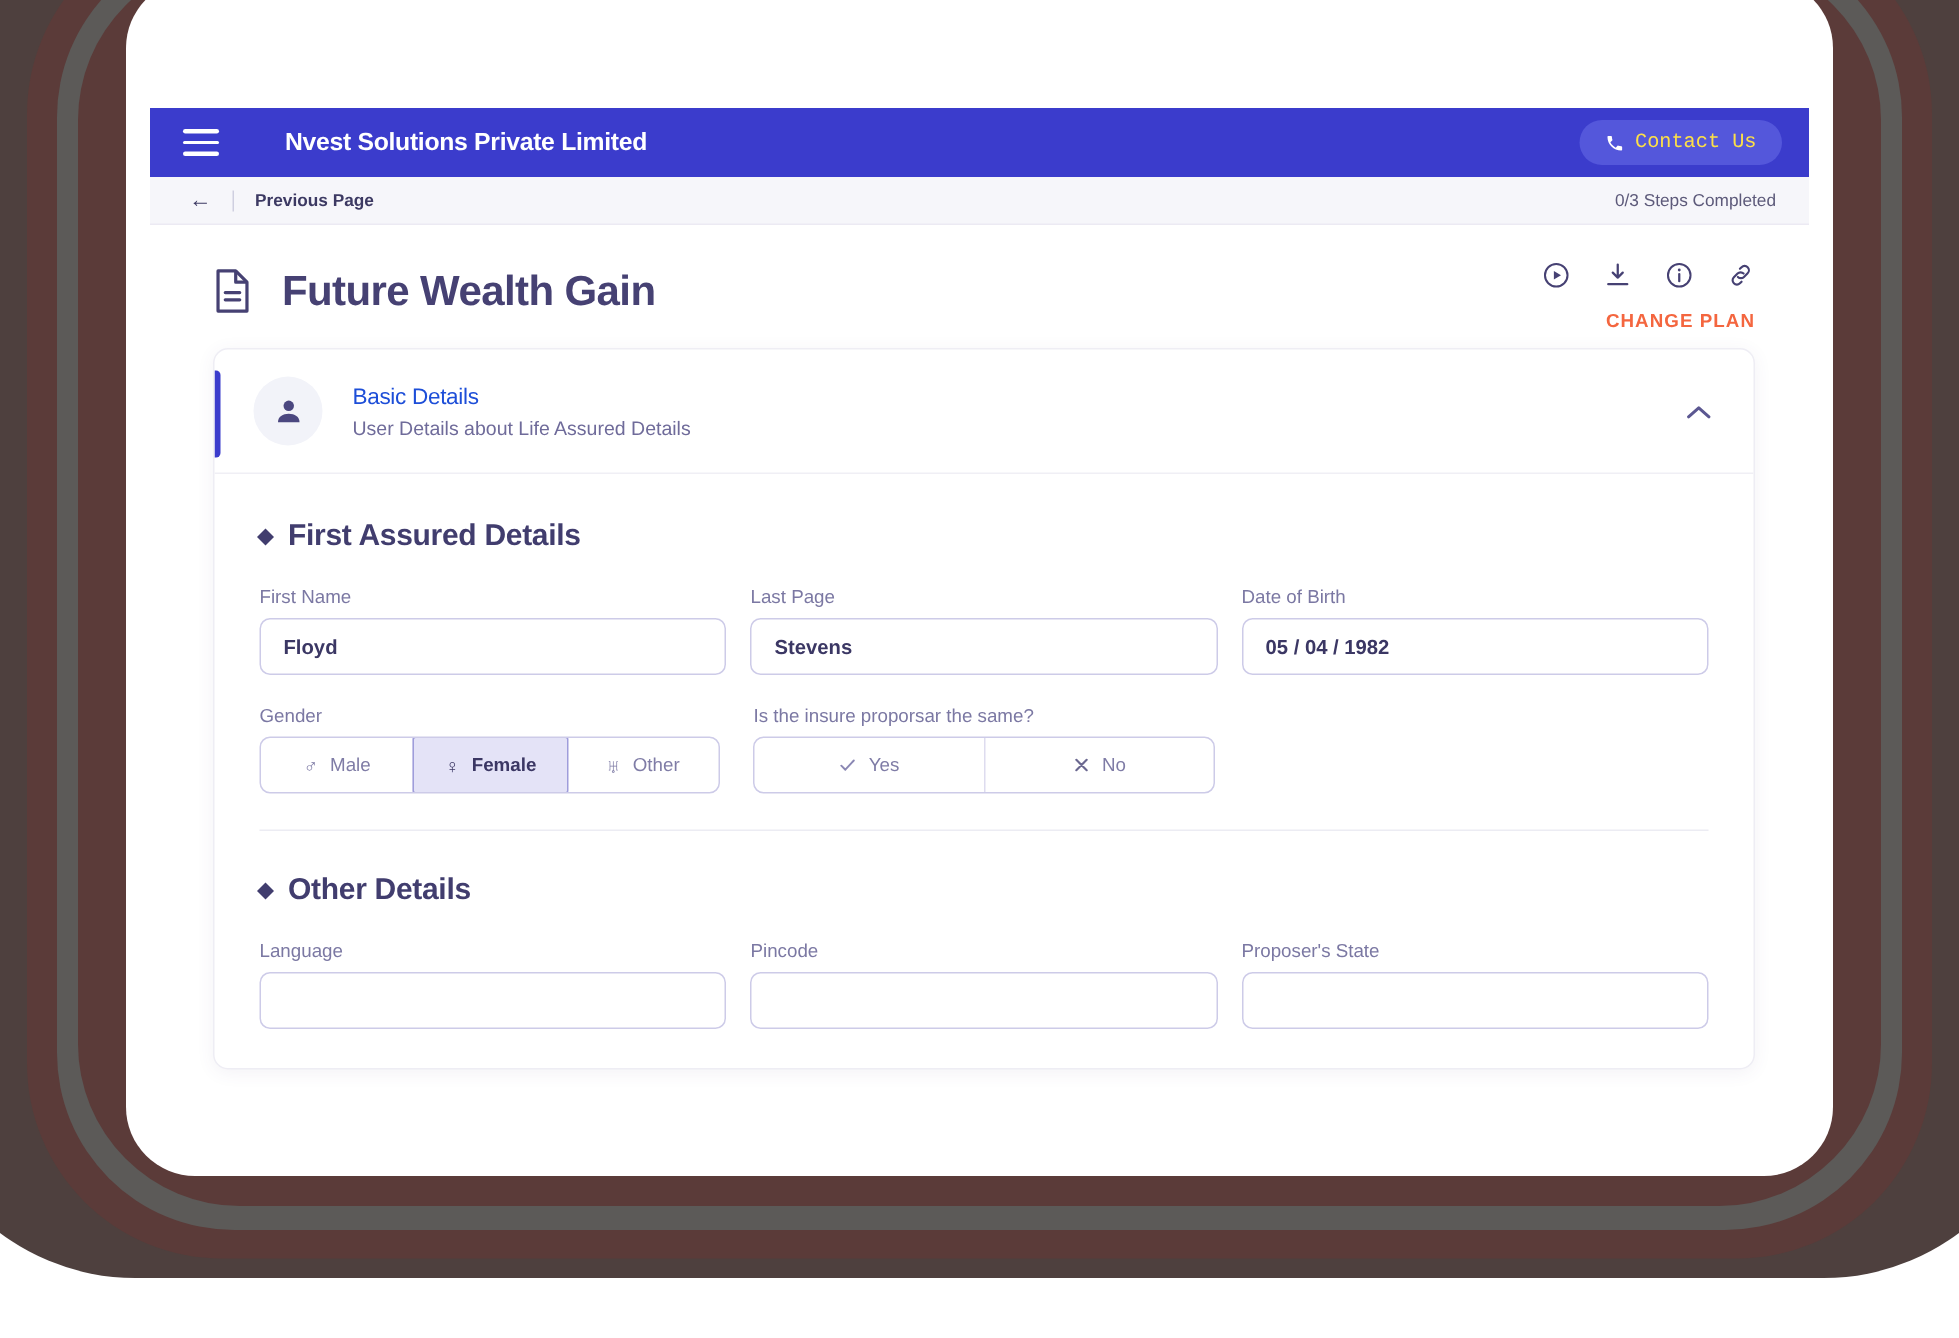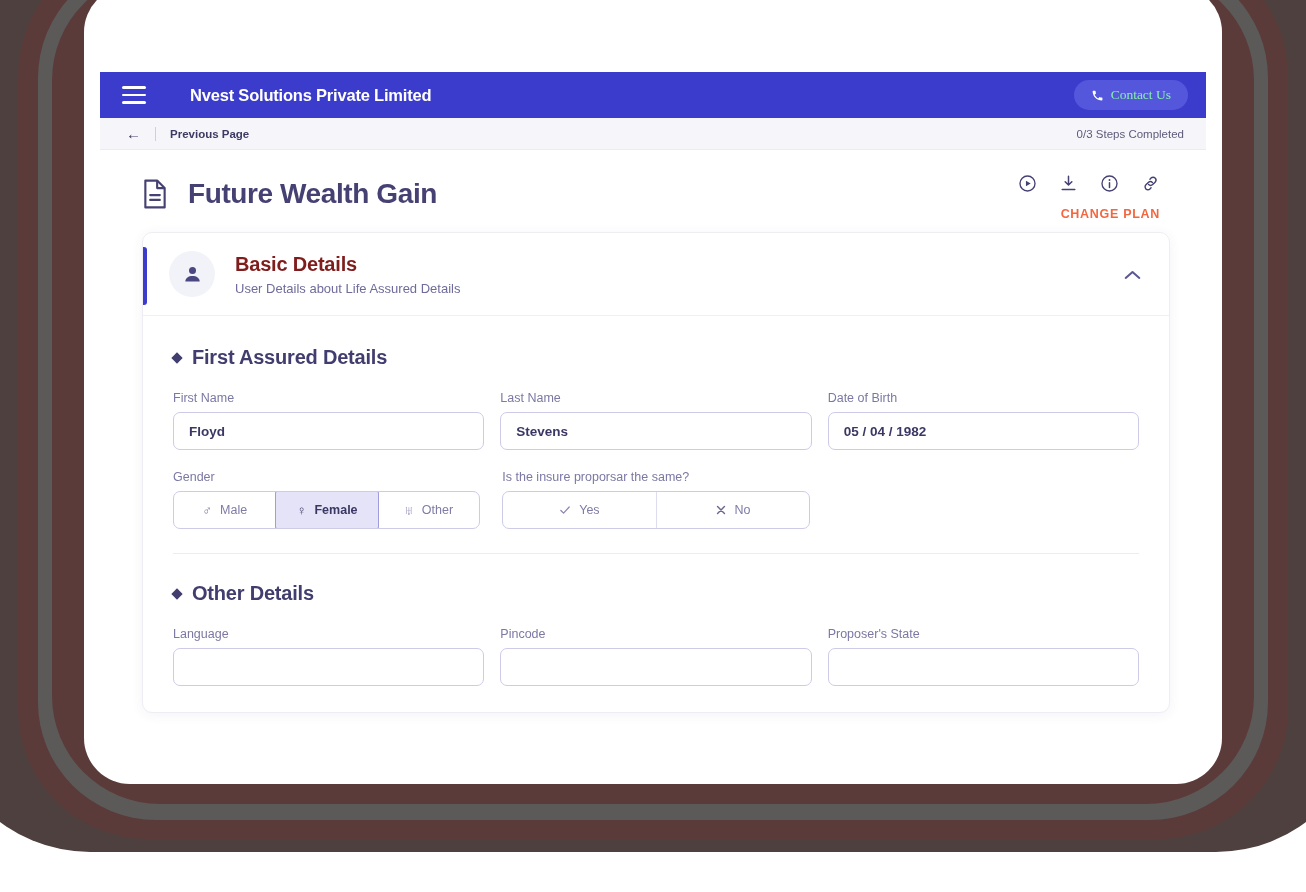--- a/index.html
+++ b/index.html
@@ -85,27 +85,27 @@
     color: #ffffff;
     font-size: 16.5px;
     font-weight: bold;
     letter-spacing: -0.2px;
     margin-left: 44px;
   }
   .appbar-spacer { flex: 1 1 auto; }
   .contact-btn {
     display: flex; align-items: center; gap: 7px;
     background: #5457db;
-    color: #86efac;
+    color: #fde047;
     border: none;
     border-radius: 20px;
     height: 30px;
     padding: 0 17px;
     font-size: 13.5px;
-    font-family: Liberation Serif, serif;
+    font-family: Liberation Mono, monospace;
     cursor: pointer;
     white-space: nowrap;
   }
   .contact-btn svg { width: 13px; height: 13px; fill: #ffffff; }
 
   
   .subbar {
     height: 32px;
     background: #f6f6fa;
     display: flex;
@@ -144,21 +144,21 @@
     font-size: 28px; font-weight: bold;
     color: #464173; letter-spacing: -0.4px;
   }
   .plan-sub {
     font-size: 12.5px;
     color: #5e5a86;
     margin: 12px 0 0 2px;
   }
   .plan-actions {
     position: absolute;
-    right: 46px; top: 24px;
+    right: 36px; top: 24px;
     display: flex; flex-direction: column;
     align-items: flex-end;
   }
   .action-icons { display: flex; gap: 22px; align-items: center; }
   .action-icons svg { width: 19px; height: 19px; cursor: pointer; }
   .change-plan {
     margin-top: 14px;
     color: #f4663f;
     font-size: 12.5px;
     font-weight: bold;
@@ -192,22 +192,22 @@
     width: 46px; height: 46px;
     border-radius: 50%;
     background: #f2f3f9;
     display: flex; align-items: center; justify-content: center;
     margin-left: 26px;
     flex: 0 0 auto;
   }
   .avatar svg { width: 21px; height: 21px; fill: #4b4780; }
   .card-head-text { margin-left: 20px; }
   .card-head-title {
-    font-size: 20px; font-weight: bold;
-    color: #7f1d1d; letter-spacing: -0.2px;
+    font-size: 15px; font-weight: normal;
+    color: #1d4ed8; letter-spacing: -0.2px;
   }
   .card-head-sub {
     font-size: 13px; color: #6f6b9a;
     margin-top: 5px;
   }
   .card-head-spacer { flex: 1 1 auto; }
   .chevron { cursor: pointer; padding: 6px; }
   .chevron svg { width: 17px; height: 11px; display: block; }
 
   .card-body { padding: 30px 30px 6px 30px; }
@@ -393,21 +393,21 @@
             <span class="diamond"></span>
             <span>First Assured Details</span>
           </div>
 
           <div class="form-row">
             <div class="field">
               <div class="field-label">First Name</div>
               <input class="text-input" type="text" value="Floyd" style="">
             </div>
             <div class="field">
-              <div class="field-label">Last Name</div>
+              <div class="field-label">Last Page</div>
               <input class="text-input" type="text" value="Stevens" style="">
             </div>
             <div class="field">
               <div class="field-label">Date of Birth</div>
               <input class="text-input" type="text" value="05 / 04 / 1982" style="">
             </div>
           </div>
 
           <div class="two-of-three">
             <div class="field">

